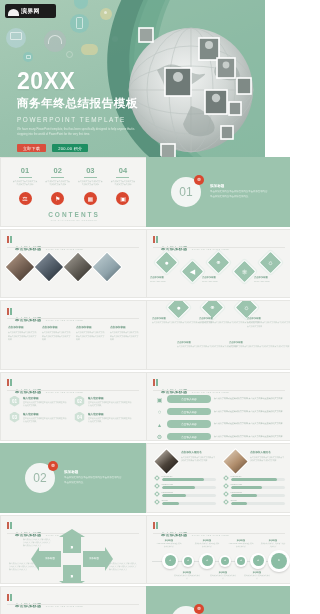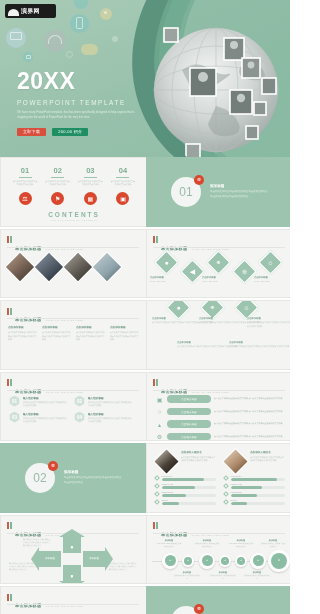--- a/index.html
+++ b/index.html
@@ -2,21 +2,21 @@
 <html><head>
 <meta charset="utf-8">
 <style>
   * { box-sizing: border-box; margin:0; padding:0; }
   html,body { width:290px; height:614px; background:#ffffff;
     font-family:"Liberation Sans","DejaVu Sans",sans-serif; overflow:hidden; }
 
   .page { width:290px; height:614px; position:relative; background:#fff; }
 
   
-  .hero { position:relative; width:290px; height:157px; overflow:hidden;
+  .hero { position:relative; width:265px; height:157px; overflow:hidden;
           background:#a21caf; }
   .hero-bg { position:absolute; inset:0;
      background:linear-gradient(160deg,#a9cbb6 0%,#98c1ac 55%,#8fbda6 100%); }
   .deco { position:absolute; border-radius:50%; opacity:.55; }
   .hero-art { position:absolute; right:-6px; top:-14px; width:176px; height:182px; }
 
   .logo { position:absolute; left:5px; top:4px; height:14px; width:51px;
      background:#1c1c1c; border-radius:2px; display:flex; align-items:center;
      gap:2px; padding:0 3px; }
   .logo-mark { width:11px; height:9px; position:relative; flex:0 0 auto; }
@@ -278,20 +278,21 @@
       </g>
     </svg>
 
     <div class="logo">
       <span class="logo-mark"></span>
       <span class="logo-txt">演界网</span>
     </div>
 
     <div class="hero-text">
       <div class="hero-year">20XX</div>
+      <div class="hero-title">商务年终总结报告模板</div>
       <div class="hero-en">POWERPOINT TEMPLATE</div>
       <div class="hero-desc">We have many PowerPoint template, that has been specifically designed to help anyone that is stepping into the world of PowerPoint for the very first time.</div>
       <div class="hero-btns">
         <div class="btn btn-red">立即下载</div>
         <div class="btn btn-green">200.00 积分</div>
       </div>
     </div>
   </div>
 
   <div class="grid">

